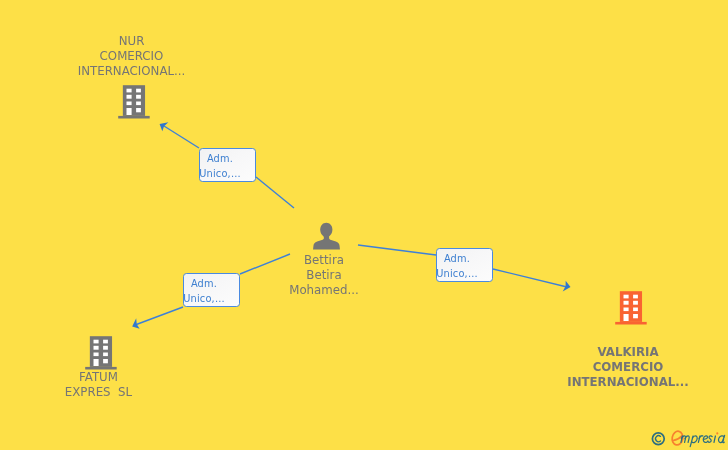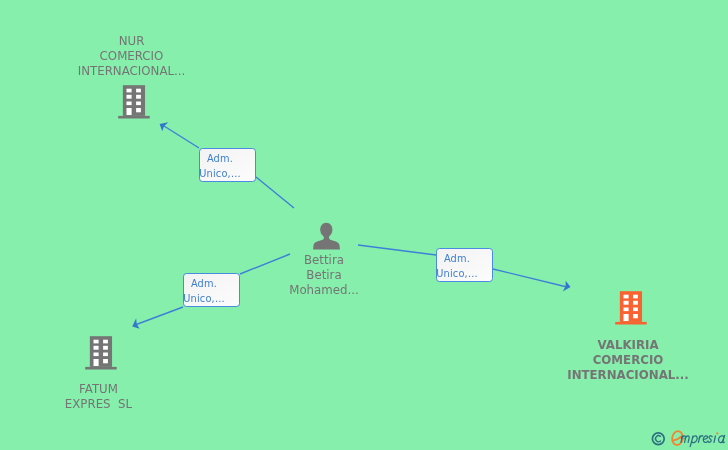--- a/index.html
+++ b/index.html
@@ -1,19 +1,19 @@
 <!DOCTYPE html>
 <html><head>
 <meta charset="utf-8">
 <title>Empresia relationship graph</title>
 <style>
   html,body{margin:0;padding:0;background:#ffffff;}
   body{width:728px;height:450px;overflow:hidden;
        font-family:"DejaVu Sans",sans-serif;-webkit-font-smoothing:antialiased;}
-  #canvas{position:relative;width:728px;height:450px;background:#86efac;}
+  #canvas{position:relative;width:728px;height:450px;background:#fde047;}
   svg.layer{position:absolute;left:0;top:0;width:728px;height:450px;overflow:visible;}
   .node{position:absolute;text-align:center;}
   .node-icon{position:absolute;}
   .node-label{position:absolute;color:#757575;font-size:11.8px;line-height:15px;
               white-space:pre;text-align:center;letter-spacing:0;
               transform:translateZ(0);}
   .node-label.focus{font-weight:bold;}
   .edge-label{position:absolute;border:1.25px solid #4a8ae0;border-radius:3.5px;
               background:linear-gradient(150deg,#f2f2f3 0%,#f7f7f8 45%,#fcfcfc 100%);color:#3d7fd0;font-size:9.8px;line-height:14.2px;
               text-align:center;box-sizing:border-box;white-space:pre;
@@ -96,21 +96,21 @@
         <rect x="9.5" y="5.7" width="5.1" height="3.7"></rect>
         <rect x="19.1" y="5.7" width="4.8" height="3.7"></rect>
         <rect x="9.5" y="11.8" width="5.1" height="3.9"></rect>
         <rect x="19.1" y="11.8" width="4.8" height="3.9"></rect>
         <rect x="9.5" y="18.5" width="5.1" height="3.6"></rect>
         <rect x="19.1" y="18.5" width="4.8" height="3.6"></rect>
         <rect x="9.5" y="25.0" width="5.1" height="7.0"></rect>
         <rect x="19.1" y="25.0" width="4.8" height="4.3"></rect>
       </g>
     </svg>
-    <div class="node-label focus" style="left: 528px; top: 338px; width: 200px; color: rgb(117, 117, 117);">VALKIRIA
+    <div class="node-label focus" style="left: 528px; top: 345px; width: 200px; color: rgb(117, 117, 117);">VALKIRIA
 COMERCIO
 INTERNACIONAL...</div>
   </div>
 
   <div class="node">
     <svg class="node-icon" style="left:84.1px;top:333.8px;width:34px;height:37px;" viewBox="0 0 34 37">
       <g fill="#757575">
         <path d="M5.85,2.2 h22.2 v30.7 h-22.2 Z"></path>
         <path d="M1.2,32.9 h31.5 v2.6 h-31.5 Z"></path>
       </g>
@@ -118,21 +118,21 @@
         <rect x="9.5" y="5.7" width="5.1" height="3.7"></rect>
         <rect x="19.1" y="5.7" width="4.8" height="3.7"></rect>
         <rect x="9.5" y="11.8" width="5.1" height="3.9"></rect>
         <rect x="19.1" y="11.8" width="4.8" height="3.9"></rect>
         <rect x="9.5" y="18.5" width="5.1" height="3.6"></rect>
         <rect x="19.1" y="18.5" width="4.8" height="3.6"></rect>
         <rect x="9.5" y="25.0" width="5.1" height="7.0"></rect>
         <rect x="19.1" y="25.0" width="4.8" height="4.3"></rect>
       </g>
     </svg>
-    <div class="node-label" style="left: -1.5px; top: 382px; width: 200px; color: rgb(117, 117, 117);">FATUM
+    <div class="node-label" style="left: -1.5px; top: 370px; width: 200px; color: rgb(117, 117, 117);">FATUM
 EXPRES  SL</div>
   </div>
 
   <div class="edge-label" style="left: 199px; top: 148px; width: 57px; height: 34px; color: rgb(61, 127, 208);">Adm.
 Unico,...</div>
   <div class="edge-label" style="left: 183px; top: 273px; width: 57px; height: 34px; color: rgb(61, 127, 208);">Adm.
 Unico,...</div>
   <div class="edge-label" style="left: 436px; top: 248px; width: 57px; height: 34px; color: rgb(61, 127, 208);">Adm.
 Unico,...</div>
 

